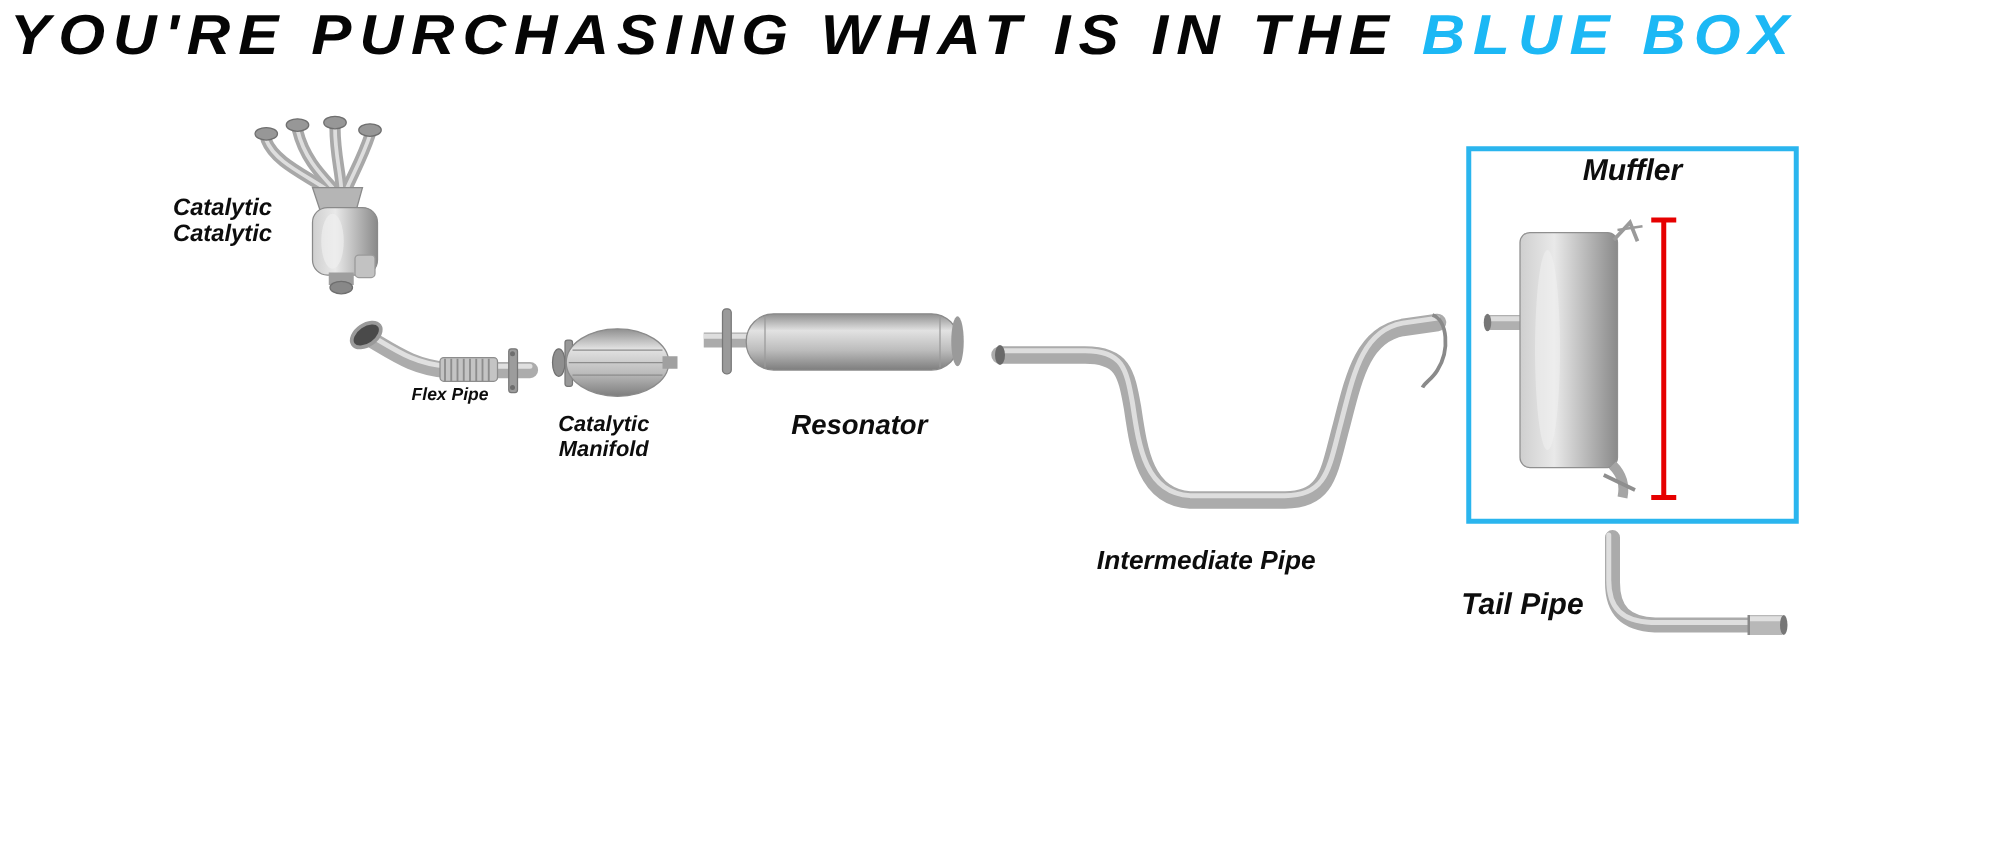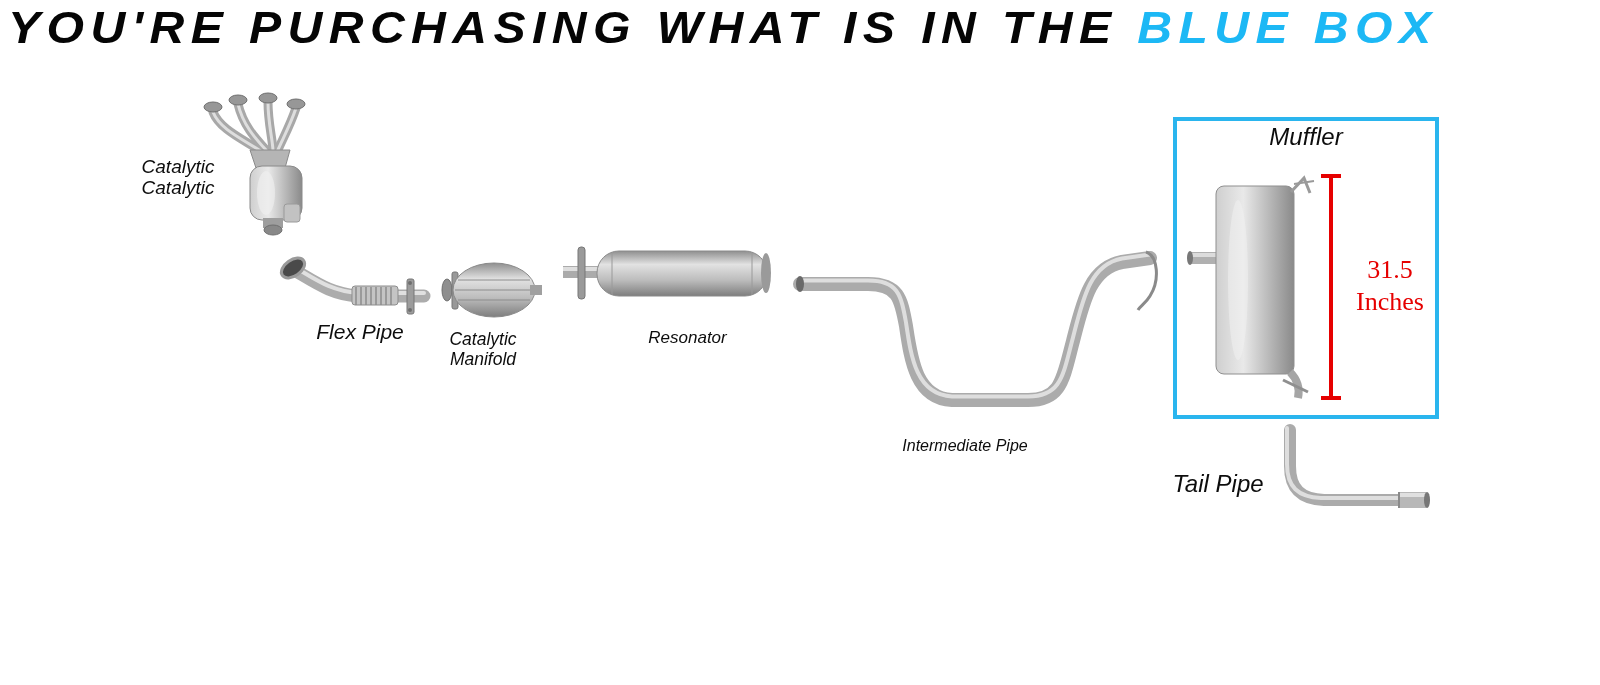--- a/index.html
+++ b/index.html
@@ -29,31 +29,31 @@
     color: #050505;
     transform: scaleX(1.07);
     transform-origin: left top;
     line-height: 56px;
   }
   .title .blue { color: #1cb8f5; }
 
   
   .part-label {
     position: absolute;
-    font-weight: normal;
+    font-weight: bold;
     font-style: italic;
     color: #0d0d0d;
     text-align: center;
     line-height: 1.12;
   }
   .lbl-manifold     { left: 118px; top: 156px; width: 120px; font-size: 19px; }
-  .lbl-flex         { left: 295px; top: 320px; width: 130px; font-size: 21px; }
+  .lbl-flex         { left: 295px; top: 308px; width: 130px; font-size: 14px; }
   .lbl-catconv      { left: 428px; top: 330px; width: 110px; font-size: 17.5px; }
-  .lbl-resonator    { left: 615px; top: 328px; width: 145px; font-size: 17px; text-align: center; }
-  .lbl-intermediate { left: 855px; top: 437px; width: 220px; font-size: 16px; }
+  .lbl-resonator    { left: 615px; top: 328px; width: 145px; font-size: 22px; text-align: center; }
+  .lbl-intermediate { left: 855px; top: 437px; width: 220px; font-size: 21px; }
   .lbl-muffler      { left: 1175px; top: 124px; width: 262px; font-size: 24px; }
   .lbl-tailpipe     { left: 1162px; top: 471px; width: 112px; font-size: 24px; }
 
   
   .blue-box {
     position: absolute;
     left: 1173px;
     top: 117px;
     width: 258px;
     height: 294px;
@@ -218,20 +218,16 @@
     <div>Catalytic</div>
     <div>Manifold</div>
   </div>
 
   <div class="part-label lbl-resonator">Resonator</div>
 
   <div class="part-label lbl-intermediate">Intermediate Pipe</div>
 
   <div class="part-label lbl-muffler">Muffler</div>
 
-  <div class="measurement-text">
-    <div>31.5</div>
-    <div>Inches</div>
-  </div>
 
   <div class="part-label lbl-tailpipe">Tail Pipe</div>
 
 </div>
 
 </body></html>

